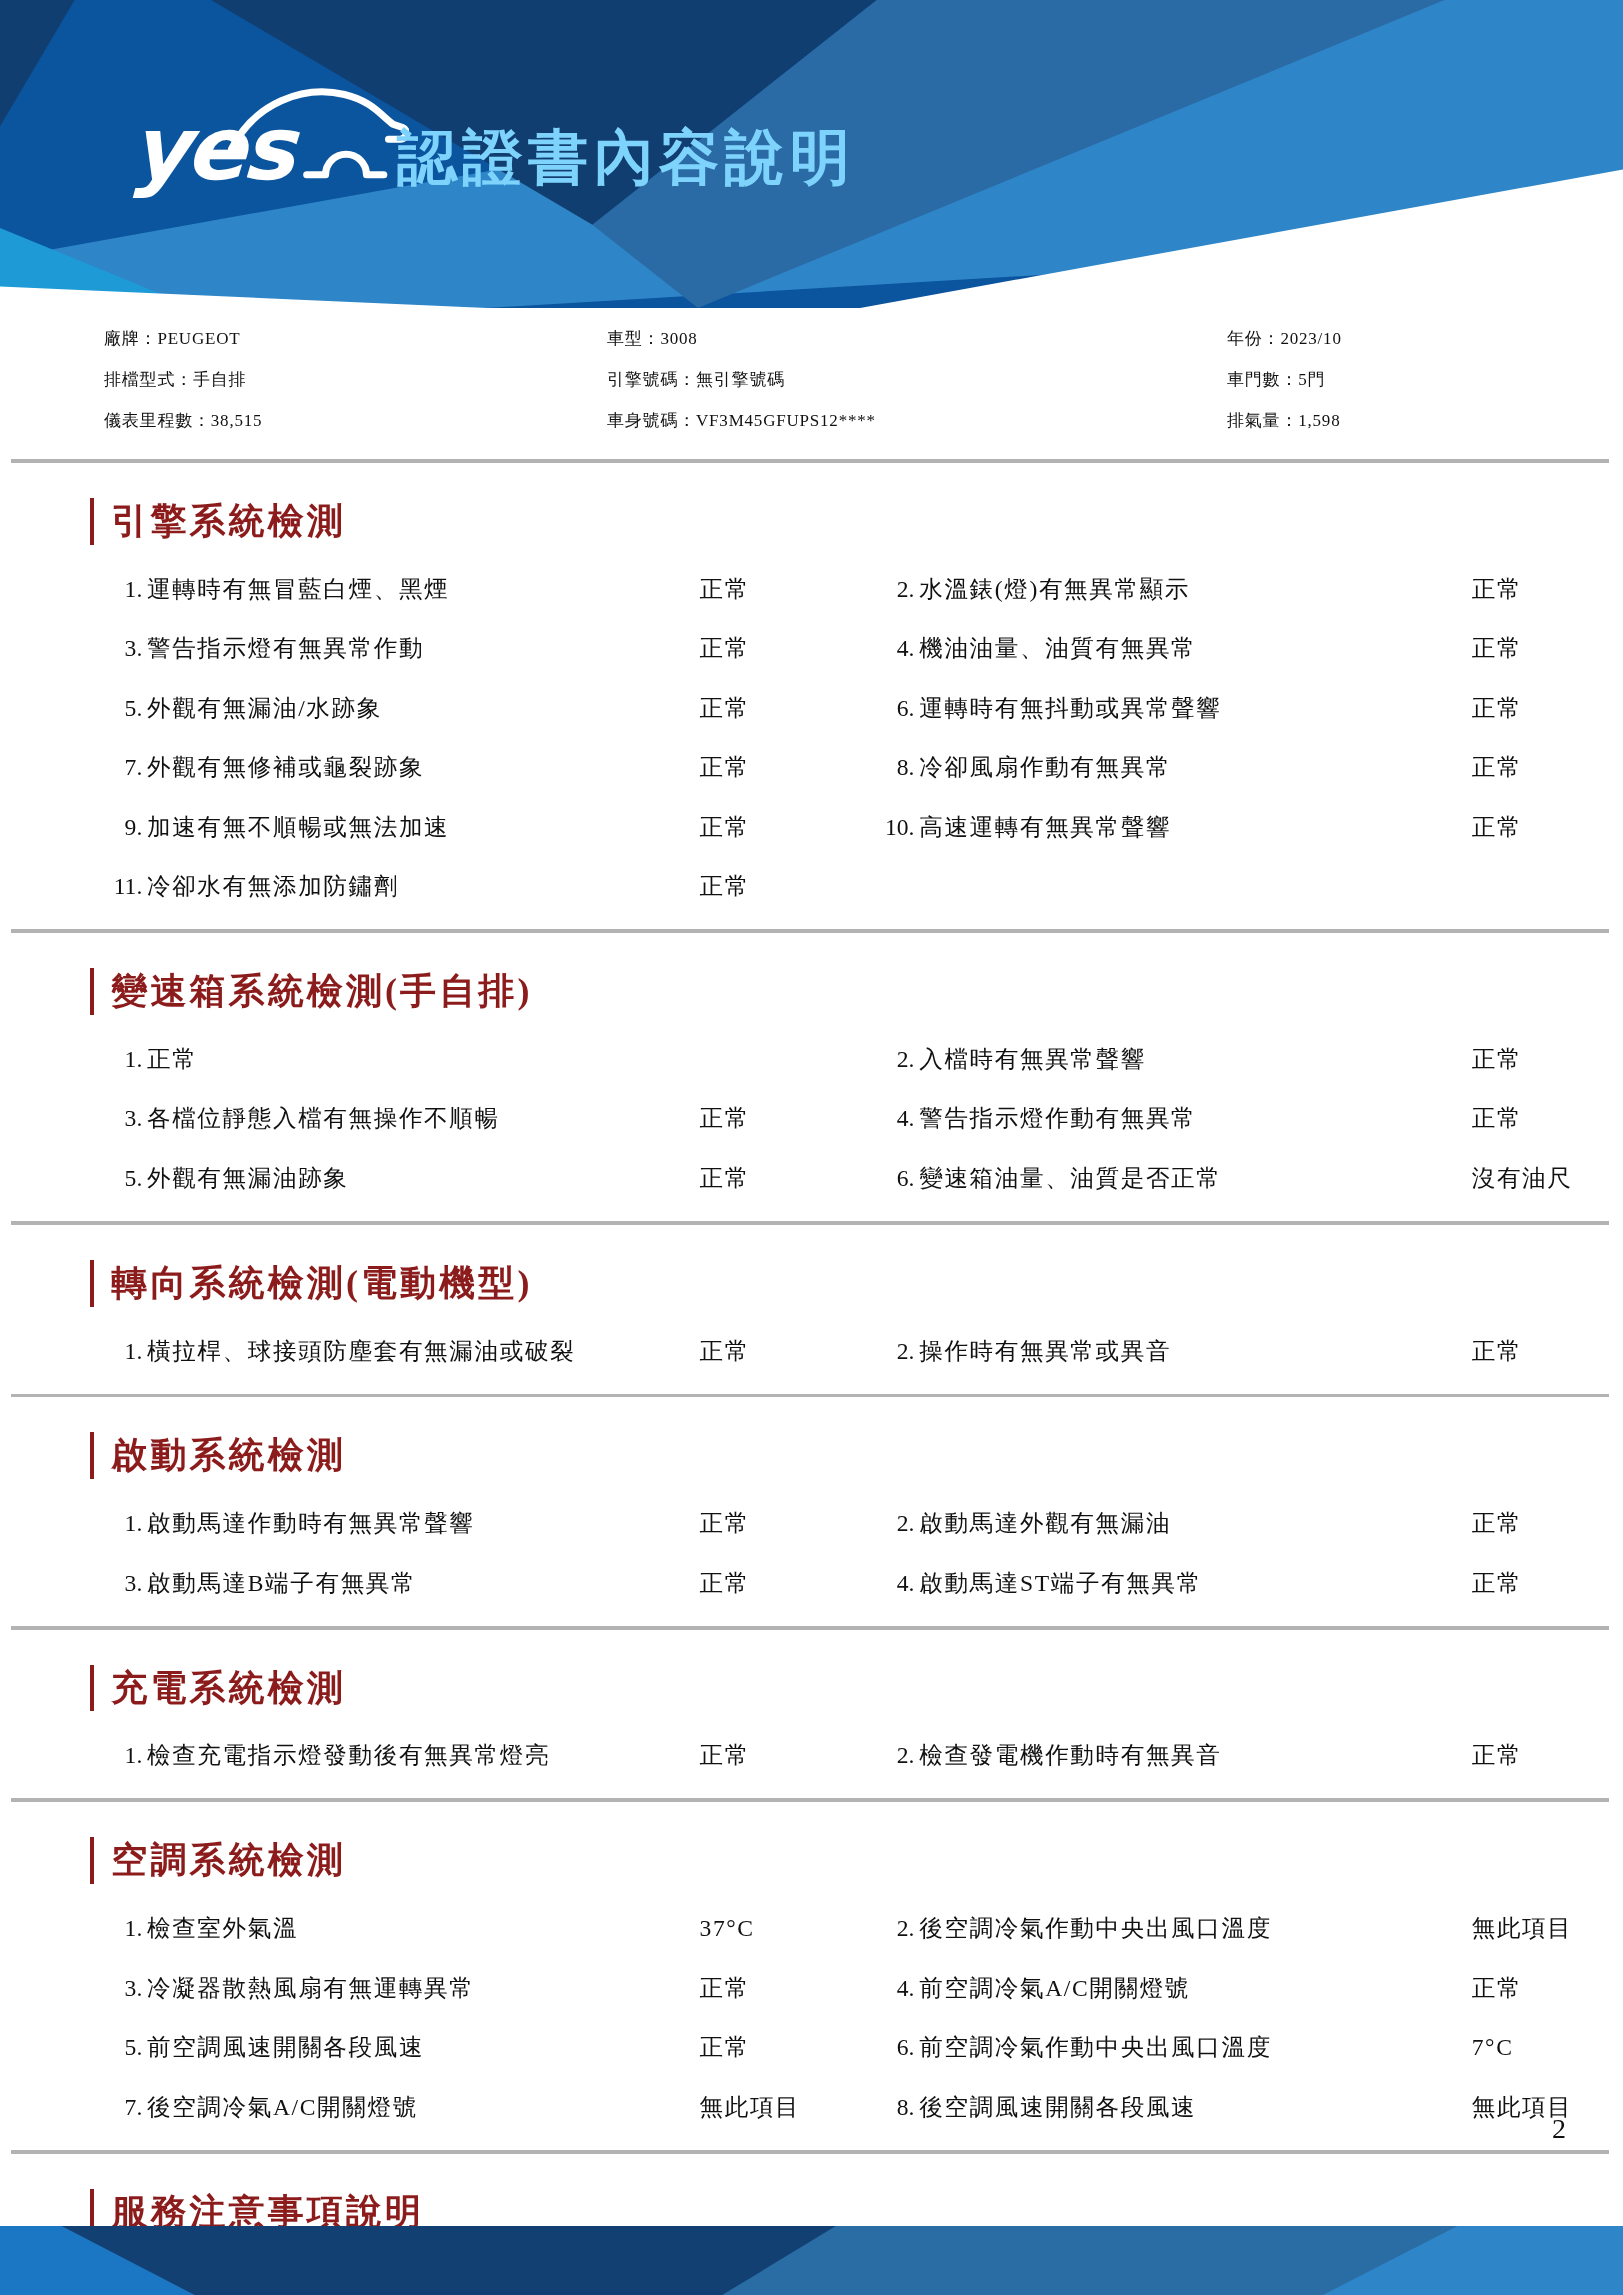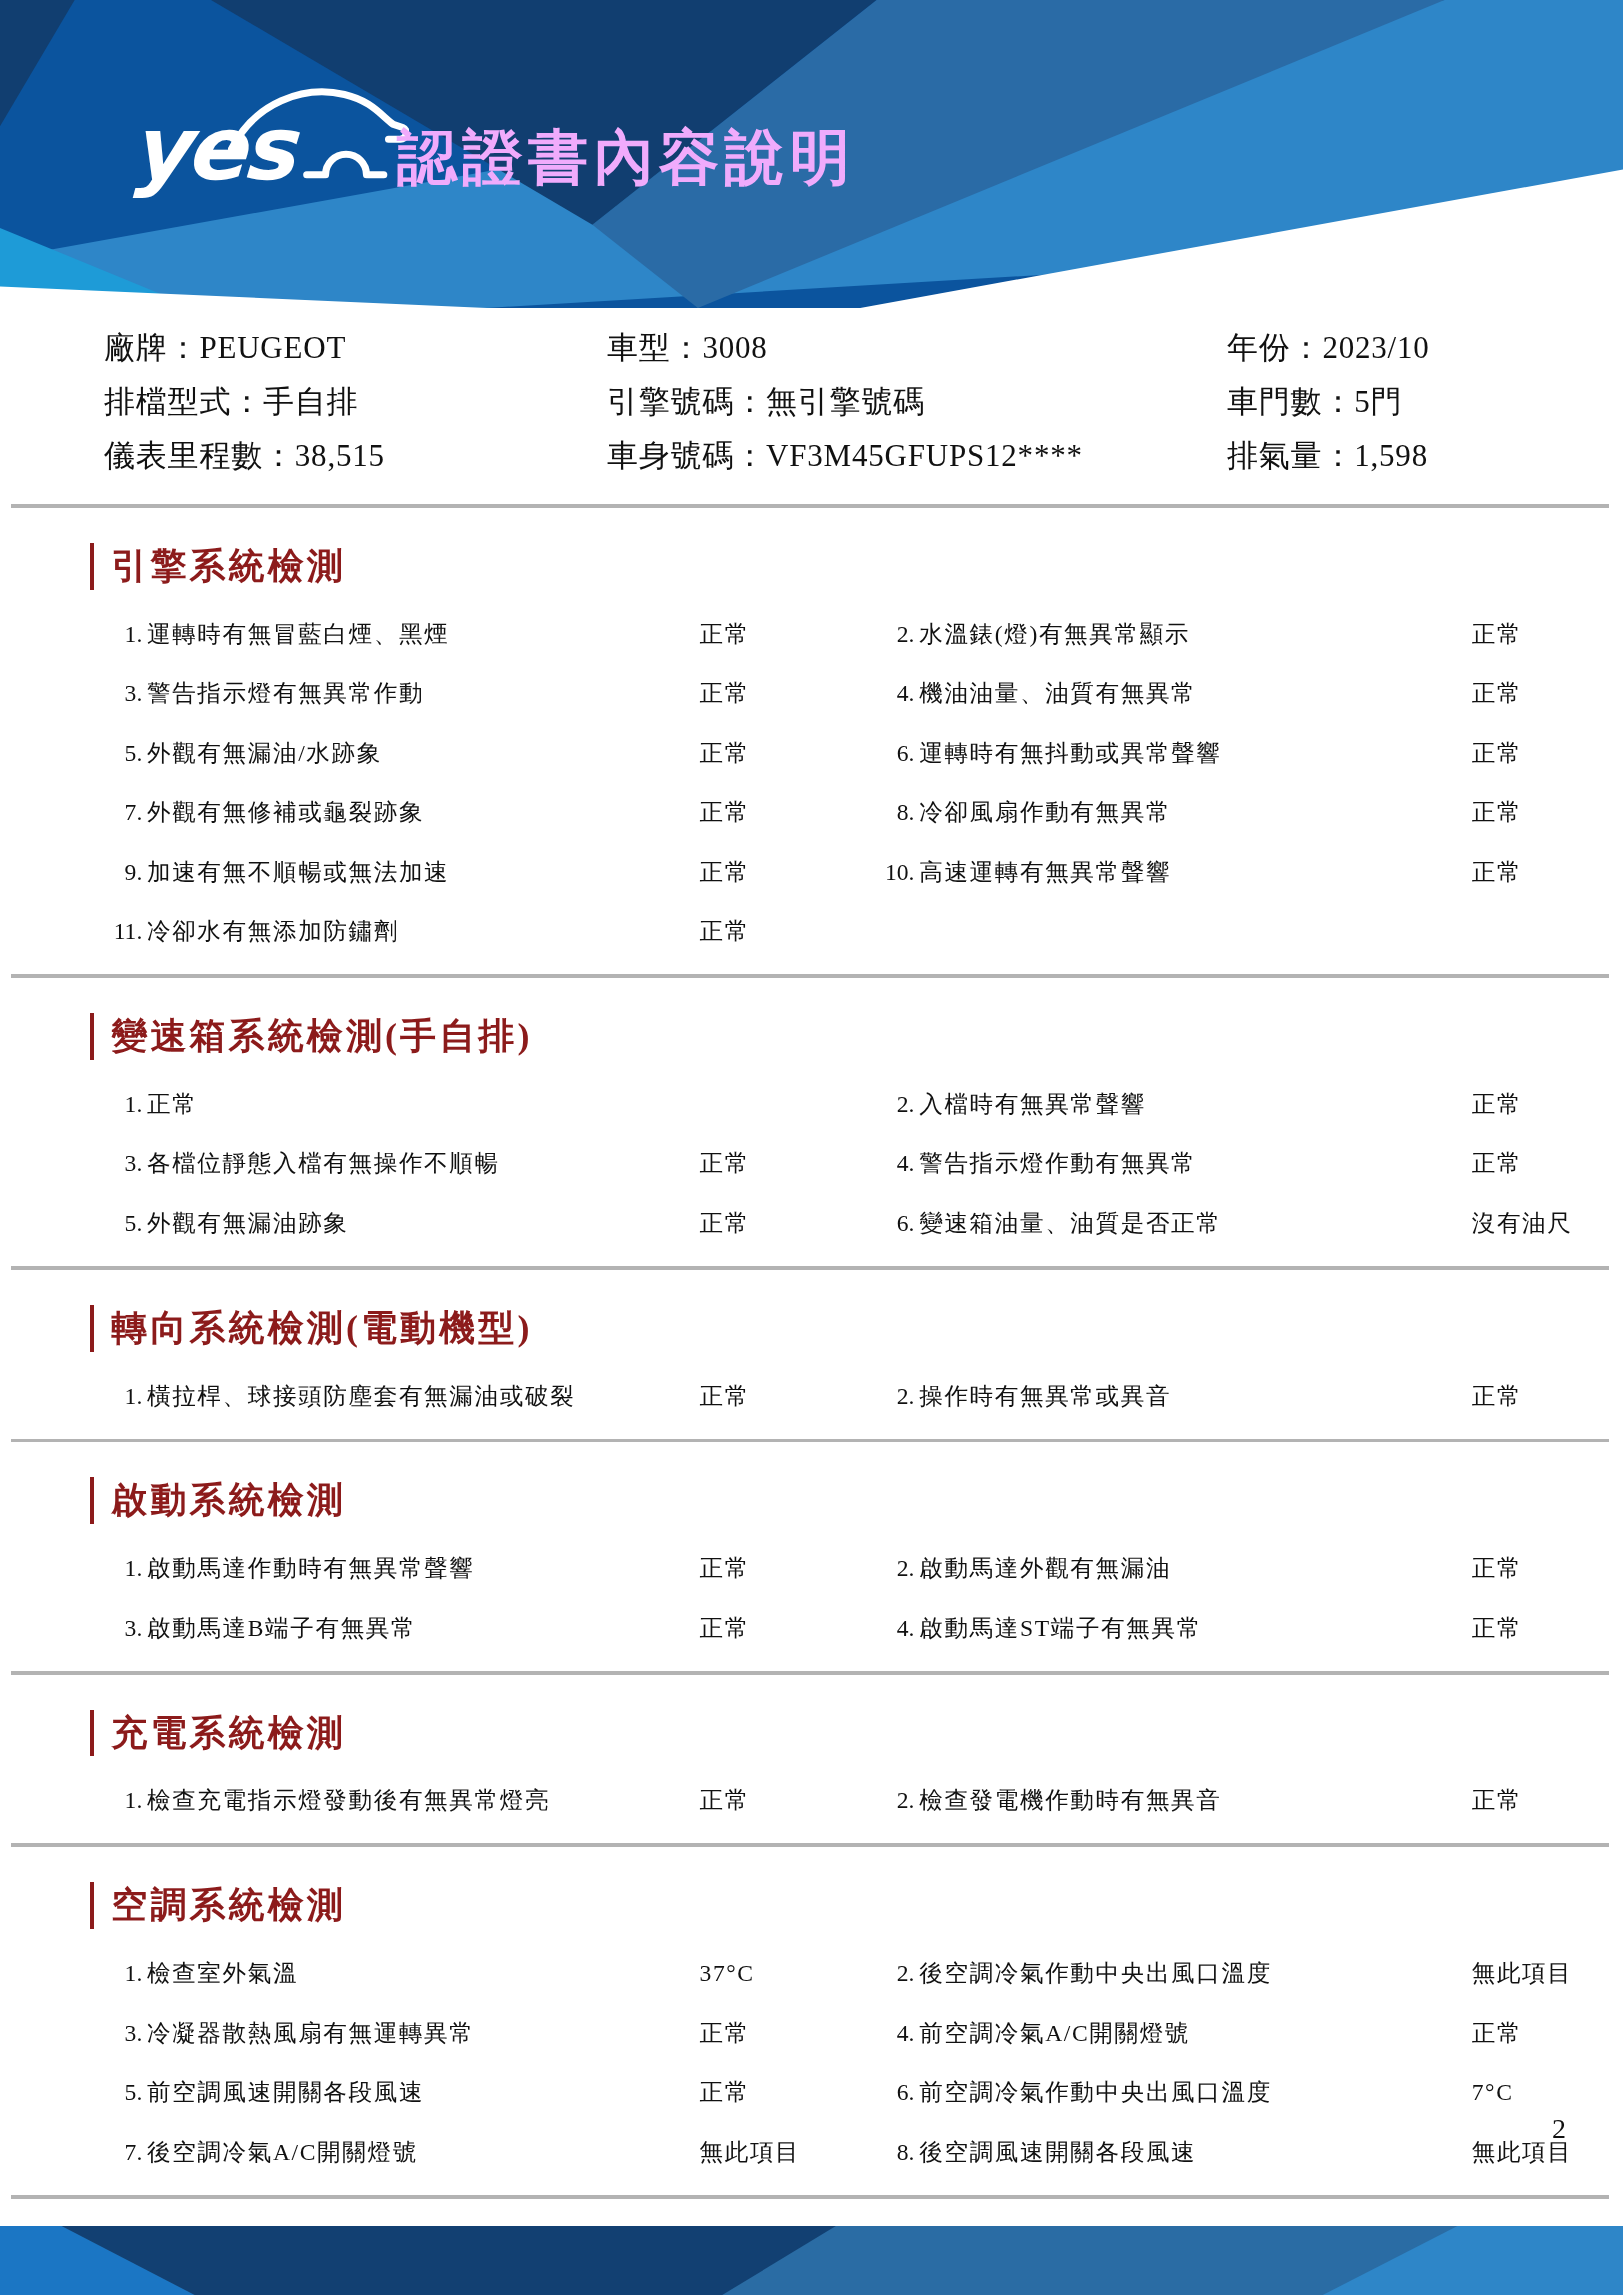--- a/index.html
+++ b/index.html
@@ -25,29 +25,29 @@
   .logo-text {
     position:absolute; left:6.3px; top:33px;
     font-family:"DejaVu Sans","Liberation Sans",sans-serif;
     font-style:italic; font-weight:800; font-size:88px; line-height:1;
     color:#ffffff; letter-spacing:-3.1px; transform:skewX(-6deg);
   }
   .car-svg { position:absolute; left:96px; top:1.6px; }
   .doc-title {
     position:absolute; left:397px; top:118px;
     font-family:"DejaVu Sans","Liberation Sans",sans-serif;
-    font-weight:800; font-size:60px; color:#f0abfc; letter-spacing:5.5px; white-space:nowrap;
+    font-weight:800; font-size:60px; color:#7dd3fc; letter-spacing:5.5px; white-space:nowrap;
   }
 
   
   .content { position:absolute; top:308px; left:0; width:1623px; height:1919px; padding:19px 17.3px 0 90px; }
 
   .info-grid {
     display:grid; grid-template-columns: 503px 620px 1fr;
-    row-gap:12px; padding-left:14px; font-size:31px; letter-spacing:0.8px;
+    row-gap:18px; padding-left:14px; font-size:17px; letter-spacing:0.8px;
   }
   .divider { height:3.9px; background:#b3b3b3; margin:27px 0 0 -79px; width:1598px; }
 
   .sec-title {
     margin:35px 0 28px 0; font-size:36px; font-weight:bold; color:#8C1B1B;
     border-left:4.7px solid #8C1B1B; padding-left:17.3px; letter-spacing:3.1px; line-height:1.3;
   }
 
   .items { display:grid; grid-template-columns:1fr 1fr; column-gap:35px; row-gap:27.5px; padding-left:6.3px; }
   .item { display:flex; align-items:baseline; font-size:23.6px; }

